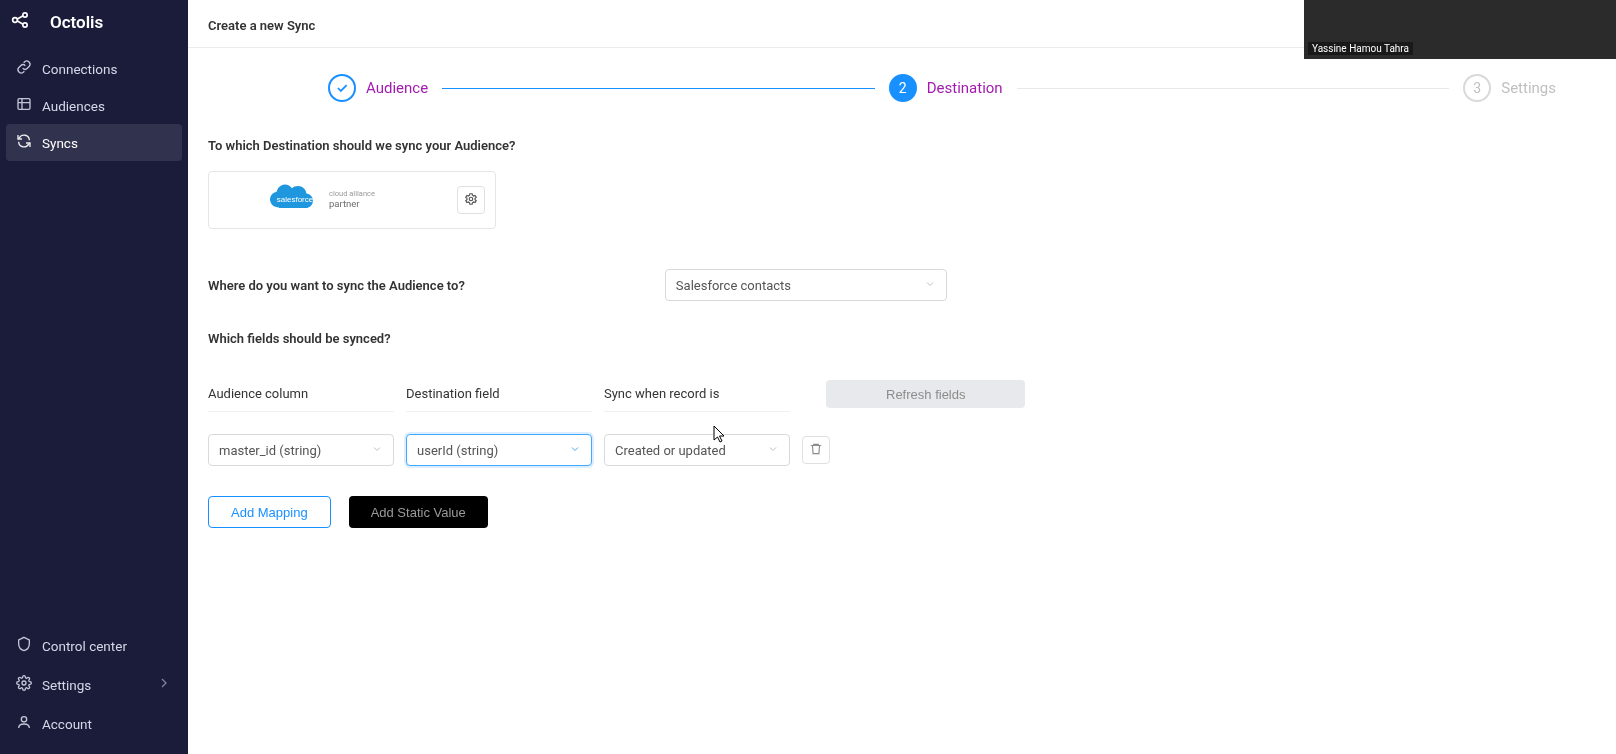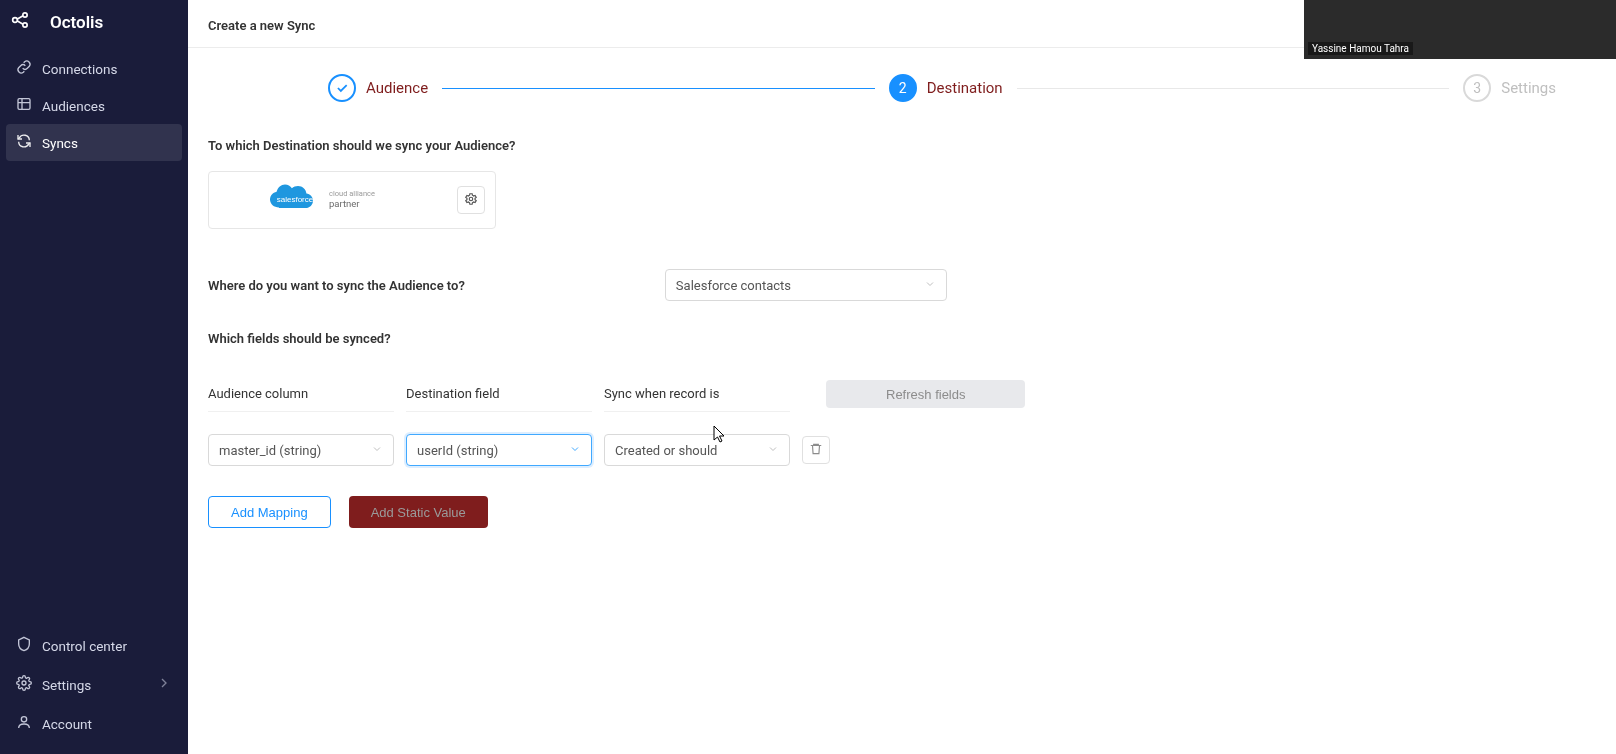--- a/index.html
+++ b/index.html
@@ -103,21 +103,21 @@
     background: #1890ff;
     color: #fff;
     border-color: #1890ff;
   }
   .step-circle.pending {
     border-color: #d9d9d9;
     color: #bfbfbf;
   }
   .step-label {
     font-size: 15px;
-    color: #7f1d1d;
+    color: #a21caf;
   }
   .step-label.pending { color: #bfbfbf; }
   .step-line {
     flex: 1;
     height: 1px;
     background: #1890ff;
     margin: 0 14px;
   }
   .step-line.pending { background: #e8e8e8; }
 
@@ -240,21 +240,21 @@
     background:#fff;
     border:1px solid #1890ff;
     color:#1890ff;
     border-radius:4px;
     font-size:13px;
     cursor:pointer;
   }
   .btn-disabled {
     height:32px;
     padding:0 22px;
-    background:#7f1d1d;
+    background:#000000;
     border:none;
     color:#9a9a9a;
     border-radius:4px;
     font-size:13px;
     cursor:default;
   }
 
   
   .webcam {
     position:absolute;
@@ -437,21 +437,21 @@
               <path d="M6 9l6 6 6-6"></path>
             </svg></span>
       </div>
       <div class="select destination-field">
         <span>userId (string)</span>
         <span class="chev-down" style="color:#40a9ff"><svg width="12" height="12" viewBox="0 0 24 24" fill="none" stroke="currentColor" stroke-width="2">
               <path d="M6 9l6 6 6-6"></path>
             </svg></span>
       </div>
       <div class="select sync-when">
-        <span>Created or should</span>
+        <span>Created or updated</span>
         <span class="chev-down"><svg width="12" height="12" viewBox="0 0 24 24" fill="none" stroke="currentColor" stroke-width="2">
               <path d="M6 9l6 6 6-6"></path>
             </svg></span>
       </div>
       <div class="trash-btn">
         <span>
           <svg width="14" height="14" viewBox="0 0 24 24" fill="none" stroke="currentColor" stroke-width="2">
               <path d="M3 6h18M8 6V4h8v2M6 6l1 14h10l1-14"></path>
             </svg>
         </span>

